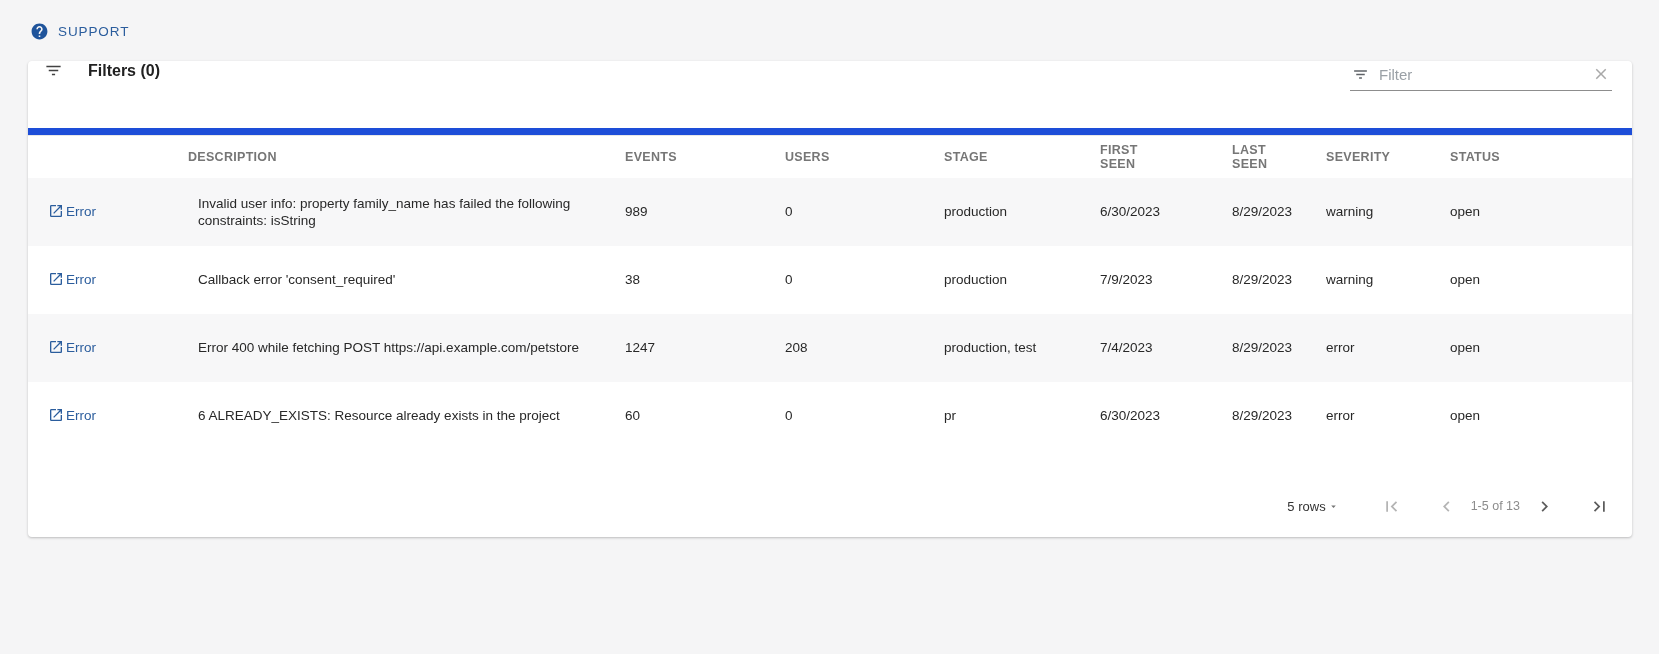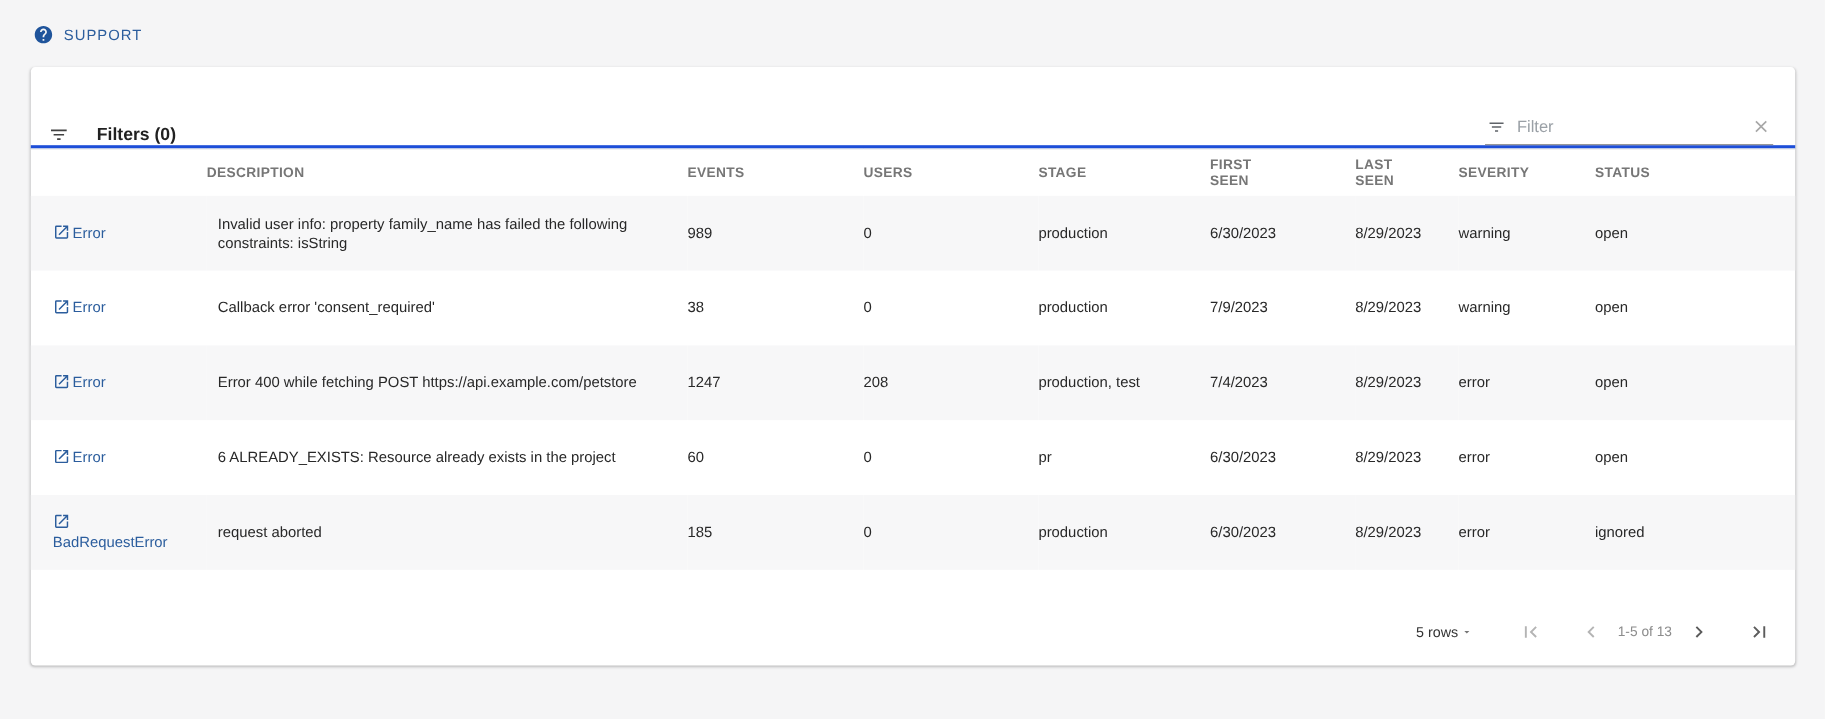--- a/index.html
+++ b/index.html
@@ -28,23 +28,23 @@
 
   
   .card {
     margin:0 27px 0 28px; width:1604px;
     background:#fff; border-radius:4px;
     box-shadow:0 1px 3px rgba(0,0,0,.14), 0 1px 2px rgba(0,0,0,.10);
   }
 
   
   .card-toolbar {
-    height:74px; display:flex; align-items:flex-end; justify-content:space-between;
+    height:74px; display:flex; align-items:flex-start; justify-content:space-between;
     padding:0 20px 0 16px;
-    border-bottom:3px solid #1d4ed8;
+    border-bottom:7px solid #1d4ed8;
     gap:40px;
   }
   .filters-left { display:flex; align-items:center; gap:25px; }
   .filters-left svg { width:19px; height:19px; fill:#424242; }
   .filters-label { font-size:16px; font-weight:700; color:#212121; }
 
   .filter-box {
     width:262px; display:flex; align-items:center; gap:10px;
     border-bottom:1px solid #8d8d8d; padding:4px 2px 7px 2px;
   }
@@ -224,35 +224,20 @@
         <td><span class="desc">6 ALREADY_EXISTS: Resource already exists in the project</span></td>
         <td>60</td>
         <td>0</td>
         <td>pr</td>
         <td>6/30/2023</td>
         <td>8/29/2023</td>
         <td>error</td>
         <td>open</td>
       </tr>
 
-      <tr class="striped">
-        <td class="first-pad">
-          <a class="err-link"><span class="ext"><svg viewBox="0 0 24 24">
-                  <path d="M19 19H5V5h7V3H5a2 2 0 0 0-2 2v14a2 2 0 0 0 2 2h14c1.1 0 2-.9 2-2v-7h-2v7zM14 3v2h3.59l-9.83 9.83 1.41 1.41L19 6.41V10h2V3h-7z"></path>
-                </svg></span><span>BadRequestError</span></a>
-        </td>
-        <td><span class="desc">request aborted</span></td>
-        <td>185</td>
-        <td>0</td>
-        <td>production</td>
-        <td>6/30/2023</td>
-        <td>8/29/2023</td>
-        <td>error</td>
-        <td>ignored</td>
-      </tr>
 
     </tbody>
   </table>
 
   <div class="card-footer">
     <div class="pag">
       <div class="rows-select">
         <span>5 rows</span>
         <span class="caret">
           <svg viewBox="0 0 24 24" fill="#757575">

